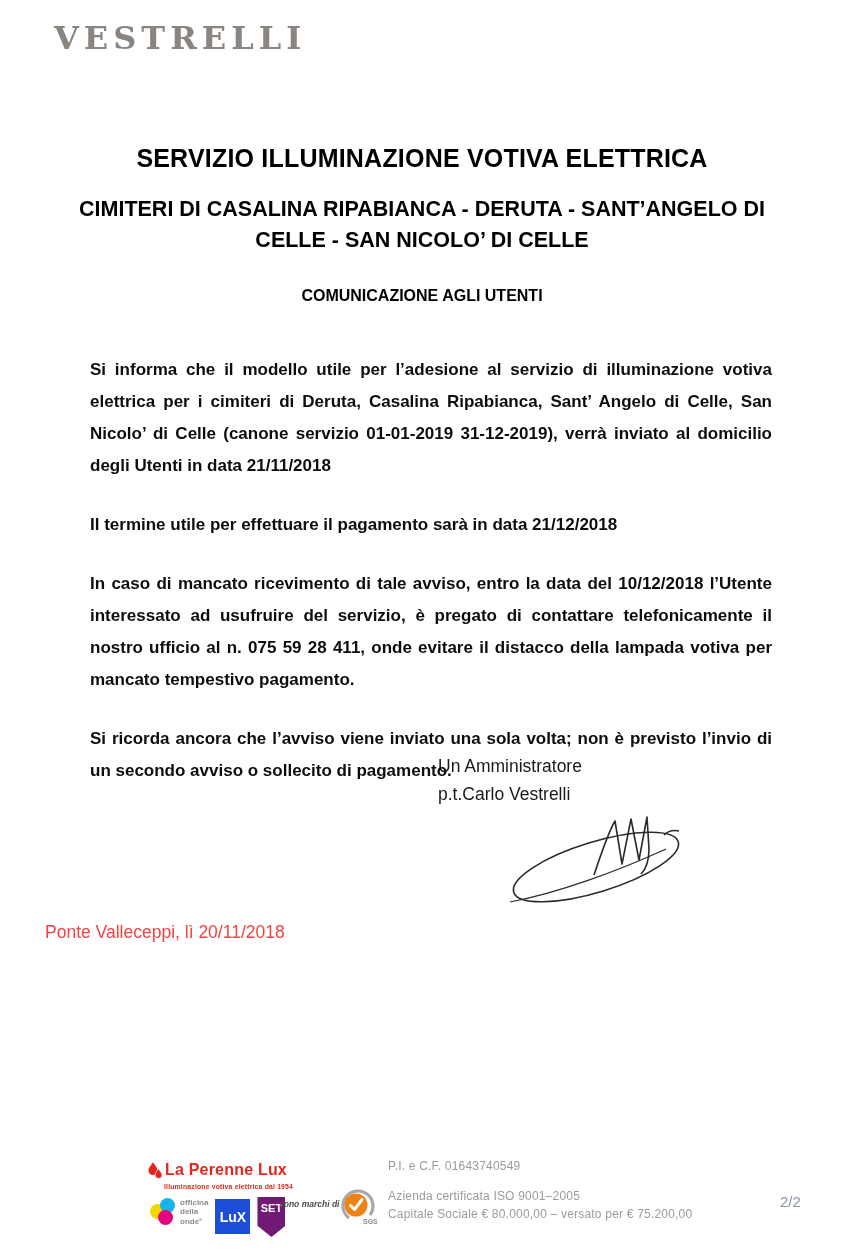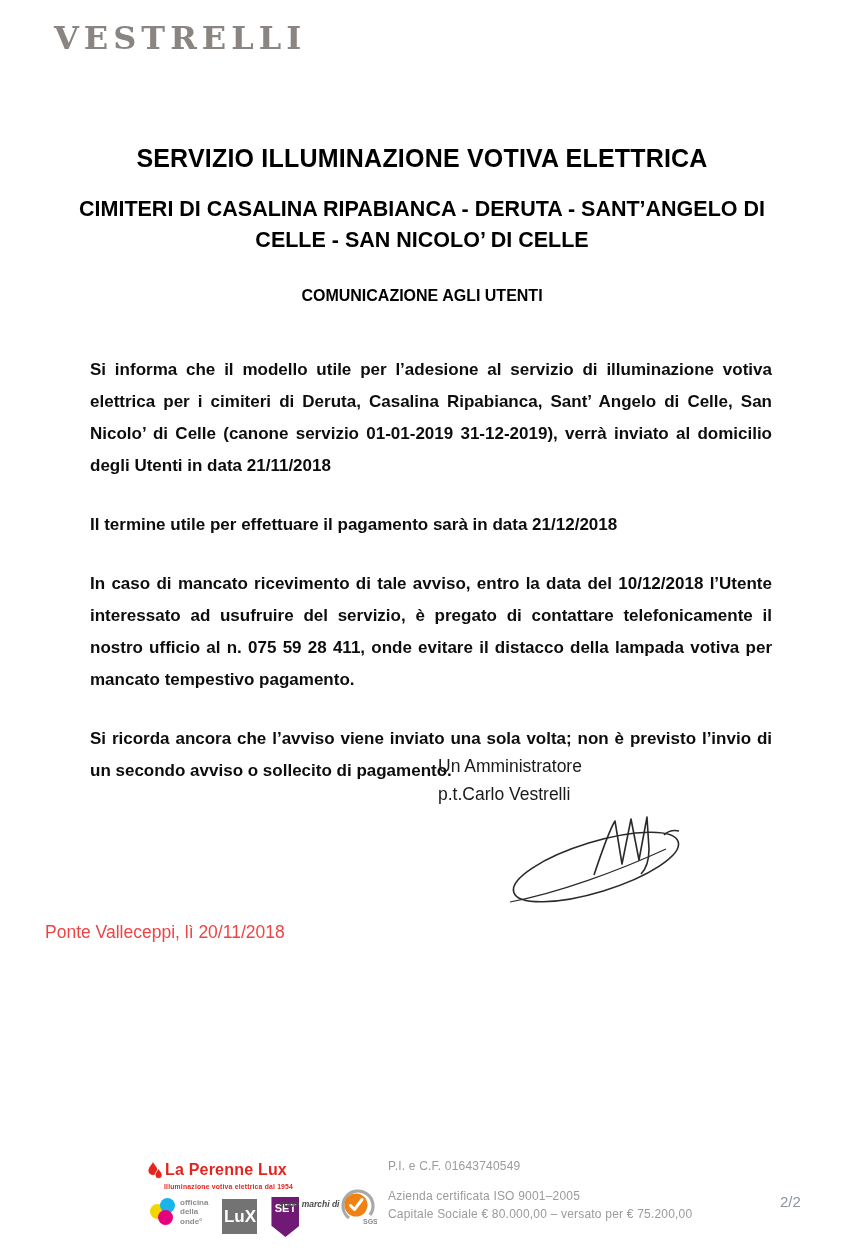--- a/index.html
+++ b/index.html
@@ -64,33 +64,33 @@
     position:absolute; left:147px; top:1158px;
     display:flex; align-items:flex-start; gap:1px;
   }
   .plx-name { color:#e4251f; font-weight:700; font-size:16px; letter-spacing:0.2px; }
   .plx-tagline {
     position:absolute; left:164px; top:1180px;
     color:#e4251f; font-size:6.8px; font-weight:700; letter-spacing:0.2px;
   }
   .logos-row {
     position:absolute; left:150px; top:1194px;
-    display:flex; align-items:flex-start; gap:14px;
+    display:flex; align-items:flex-start; gap:7px;
   }
   .odl { display:flex; align-items:center; gap:3px; }
   .odl-circles { position:relative; width:27px; height:30px; }
   .odl-circles .c { position:absolute; width:15px; height:15px; border-radius:50%; }
   .c-yellow  { left:0;  top:7px;  background:#f2d600; }
   .c-cyan    { left:10px; top:1px; background:#19b5ea; }
   .c-magenta { left:8px;  top:13px; background:#e6007e; }
   .odl-text { font-size:8px; line-height:9.5px; color:#8c8c8c; font-weight:700; }
   .lux-badge {
-    width:35px; height:35px; background:#737373; color:#ffffff;
+    width:35px; height:35px; background:#1d4ed8; color:#ffffff;
     display:flex; align-items:center; justify-content:center;
-    font-weight:700; font-size:17px; margin-top:2px;
+    font-weight:700; font-size:14px; margin-top:2px;
   }
   .set-badge {
     width:28px; height:40px; background:#701a75; color:#ffffff;
     clip-path:polygon(0 0,100% 0,100% 72%,50% 100%,0 72%);
     display:flex; justify-content:center;
     font-weight:700; font-size:11px; padding-top:5px;
   }
   .marks-note {
     position:absolute; left:279px; top:1196px;
     font-size:8.5px; font-style:italic; font-weight:700; color:#4a4a4a;

